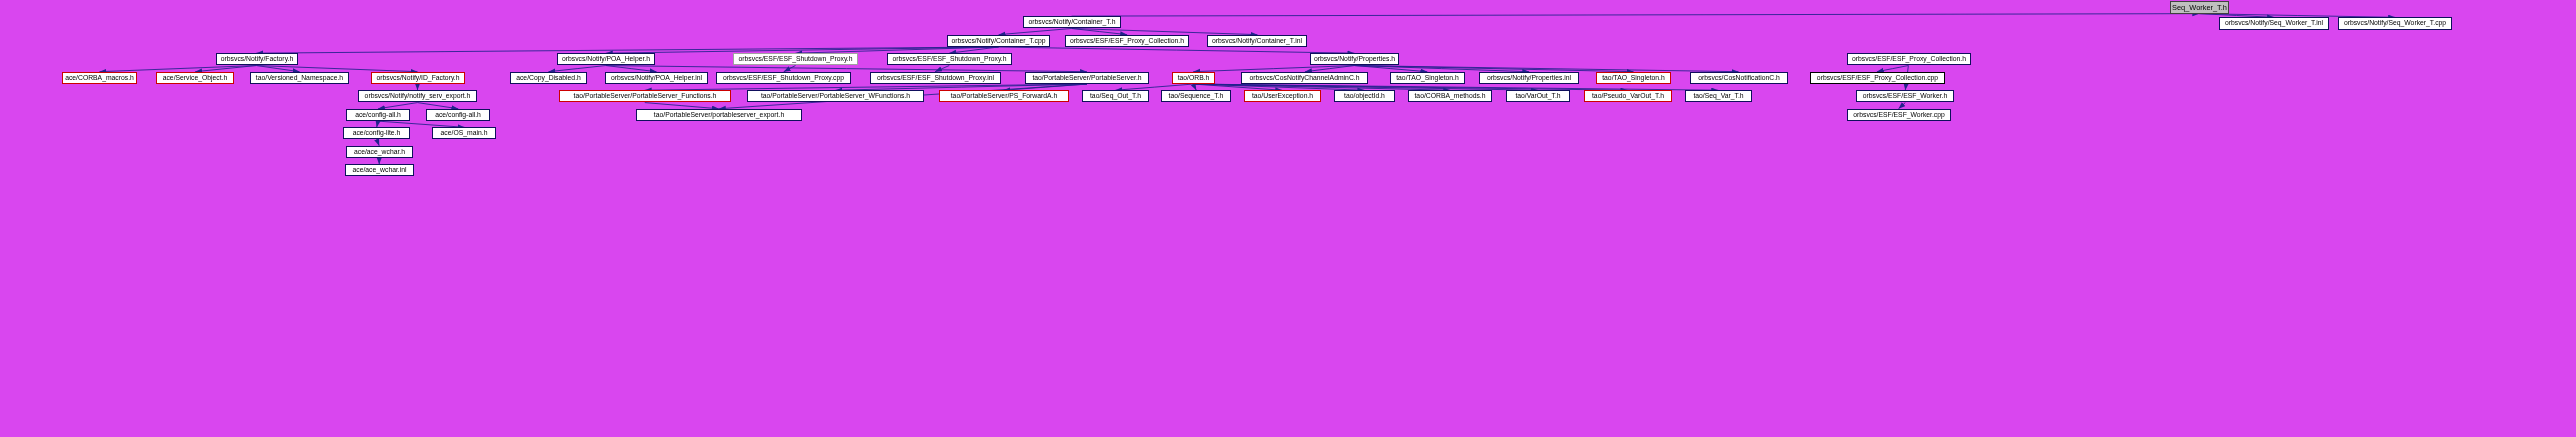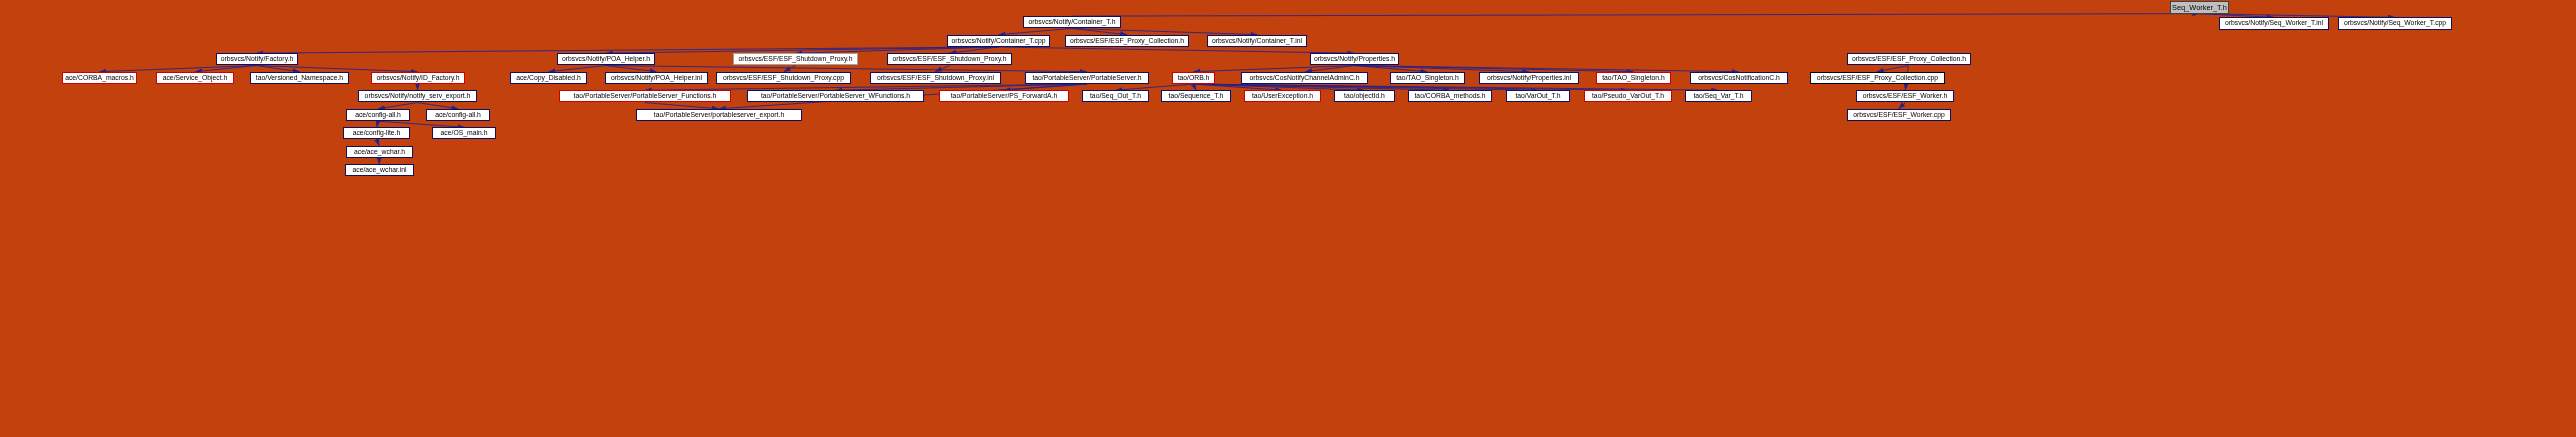--- a/index.html
+++ b/index.html
@@ -1,16 +1,16 @@
 <!DOCTYPE html>
 <html style="font-size:10px"><head>
 <meta charset="utf-8">
 <style>
   html,body{margin:0;padding:0;background:#ffffff;}
-  #graph{position:relative;width:2576px;height:438px;background:#c2410c;
+  #graph{position:relative;width:2576px;height:438px;background:#d946ef;
          font-family:"Liberation Sans", sans-serif;overflow:hidden;}
   .node{position:absolute;box-sizing:border-box;display:flex;align-items:center;
         justify-content:center;background:#ffffff;border:0.6px solid #0f0f5c;
         height:12.4px;white-space:nowrap;color:#000000;font-size:6.8px;line-height:1;
         padding:0 2.5px;}
   .node.root{background:#bfbfbf;border:0.6px solid #404040;font-size:7.4px;}
   .node.red{border:0.6px solid #cc0000;}
   .node.gray{border:0.6px solid #a0a0a0;}
   .node.black{border:0.6px solid #000000;}
   svg.edges{position:absolute;left:0;top:0;width:2576px;height:438px;

